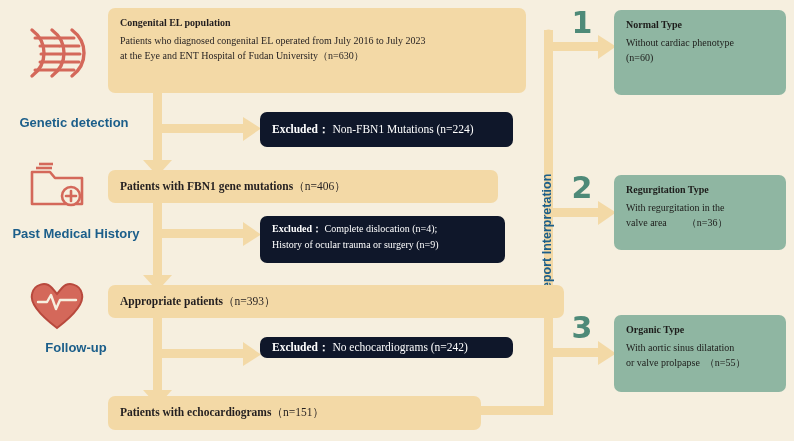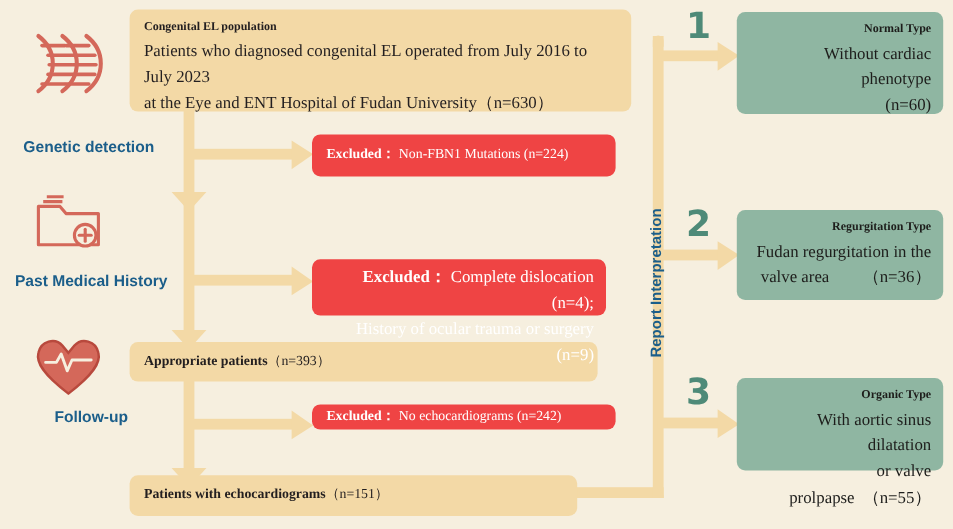--- a/index.html
+++ b/index.html
@@ -27,38 +27,36 @@
     border-radius: 7px;
     padding: 7px 10px 6px 12px;
     line-height: 1.55;
     font-size: 11.5px;
     color: #231f20;
   }
   .box-main {
     background: #f3d9a6;
   }
   .box-excl {
-    background: #ef4444;
+    background: #0f172a;
     color: #ffffff;
-    text-align: right;
   }
   .box-green {
     background: #8fb6a2;
     color: #1d1d1b;
-    text-align: right;
   }
   .box .title {
     font-weight: bold;
     font-size: 10px;
     display: block;
     margin-bottom: 2px;
   }
   .box .line {
     display: block;
-    font-size: 14px;
+    font-size: 10px;
   }
   .inline-title {
     font-weight: bold;
   }
 
   
   .box-1line {
     display: flex;
     align-items: center;
     padding-top: 0;
@@ -198,22 +196,25 @@
   <div class="abs" style="left:526px;top:130px;width:20px;height:200px;">
     <div class="vert-label" style="position:absolute;left:14px;top:168px;">Report Interpretation</div>
   </div>
 
   <div class="abs box box-main" style="left:108px;top:8px;width:418px;height:85px;">
     <span class="title">Congenital EL population</span>
     <span class="line">Patients who diagnosed congenital EL operated from July 2016 to July 2023</span>
     <span class="line">at the Eye and ENT Hospital of Fudan University（n=630）</span>
   </div>
 
-
-  <div class="abs box box-main box-1line" style="left:108px;top:285px;width:390px;height:33px;">
+  <div class="abs box box-main box-1line" style="left:108px;top:170px;width:390px;height:33px;">
+    <span><span class="inline-title">Patients with FBN1 gene mutations</span><span>（n=406）</span></span>
+  </div>
+
+  <div class="abs box box-main box-1line" style="left:108px;top:285px;width:456px;height:33px;">
     <span><span class="inline-title">Appropriate patients</span><span>（n=393）</span></span>
   </div>
 
   <div class="abs box box-main box-1line" style="left:108px;top:396px;width:373px;height:34px;">
     <span><span class="inline-title">Patients with echocardiograms</span><span>（n=151）</span></span>
   </div>
 
   <div class="abs box box-excl box-1line" style="left:260px;top:112px;width:253px;height:35px;">
     <span><span class="inline-title">Excluded：</span>&nbsp;<span>Non-FBN1 Mutations (n=224)</span></span>
   </div>
@@ -230,21 +231,21 @@
   <div class="abs numeral" style="left:570px;top:8px;width:24px;text-align:center;">1</div>
   <div class="abs box box-green" style="left:614px;top:10px;width:172px;height:85px;">
     <span class="title">Normal Type</span>
     <span class="line">Without cardiac phenotype</span>
     <span class="line">(n=60)</span>
   </div>
 
   <div class="abs numeral" style="left:570px;top:173px;width:24px;text-align:center;">2</div>
   <div class="abs box box-green" style="left:614px;top:175px;width:172px;height:75px;">
     <span class="title">Regurgitation Type</span>
-    <span class="line">Fudan regurgitation in the</span>
+    <span class="line">With regurgitation in the</span>
     <span class="line">valve area&nbsp;&nbsp;&nbsp;&nbsp;&nbsp;&nbsp;&nbsp;&nbsp;（n=36）</span>
   </div>
 
   <div class="abs numeral" style="left:570px;top:313px;width:24px;text-align:center;">3</div>
   <div class="abs box box-green" style="left:614px;top:315px;width:172px;height:77px;">
     <span class="title">Organic Type</span>
     <span class="line">With aortic sinus dilatation</span>
     <span class="line">or valve prolpapse&nbsp;&nbsp;（n=55）</span>
   </div>
 

